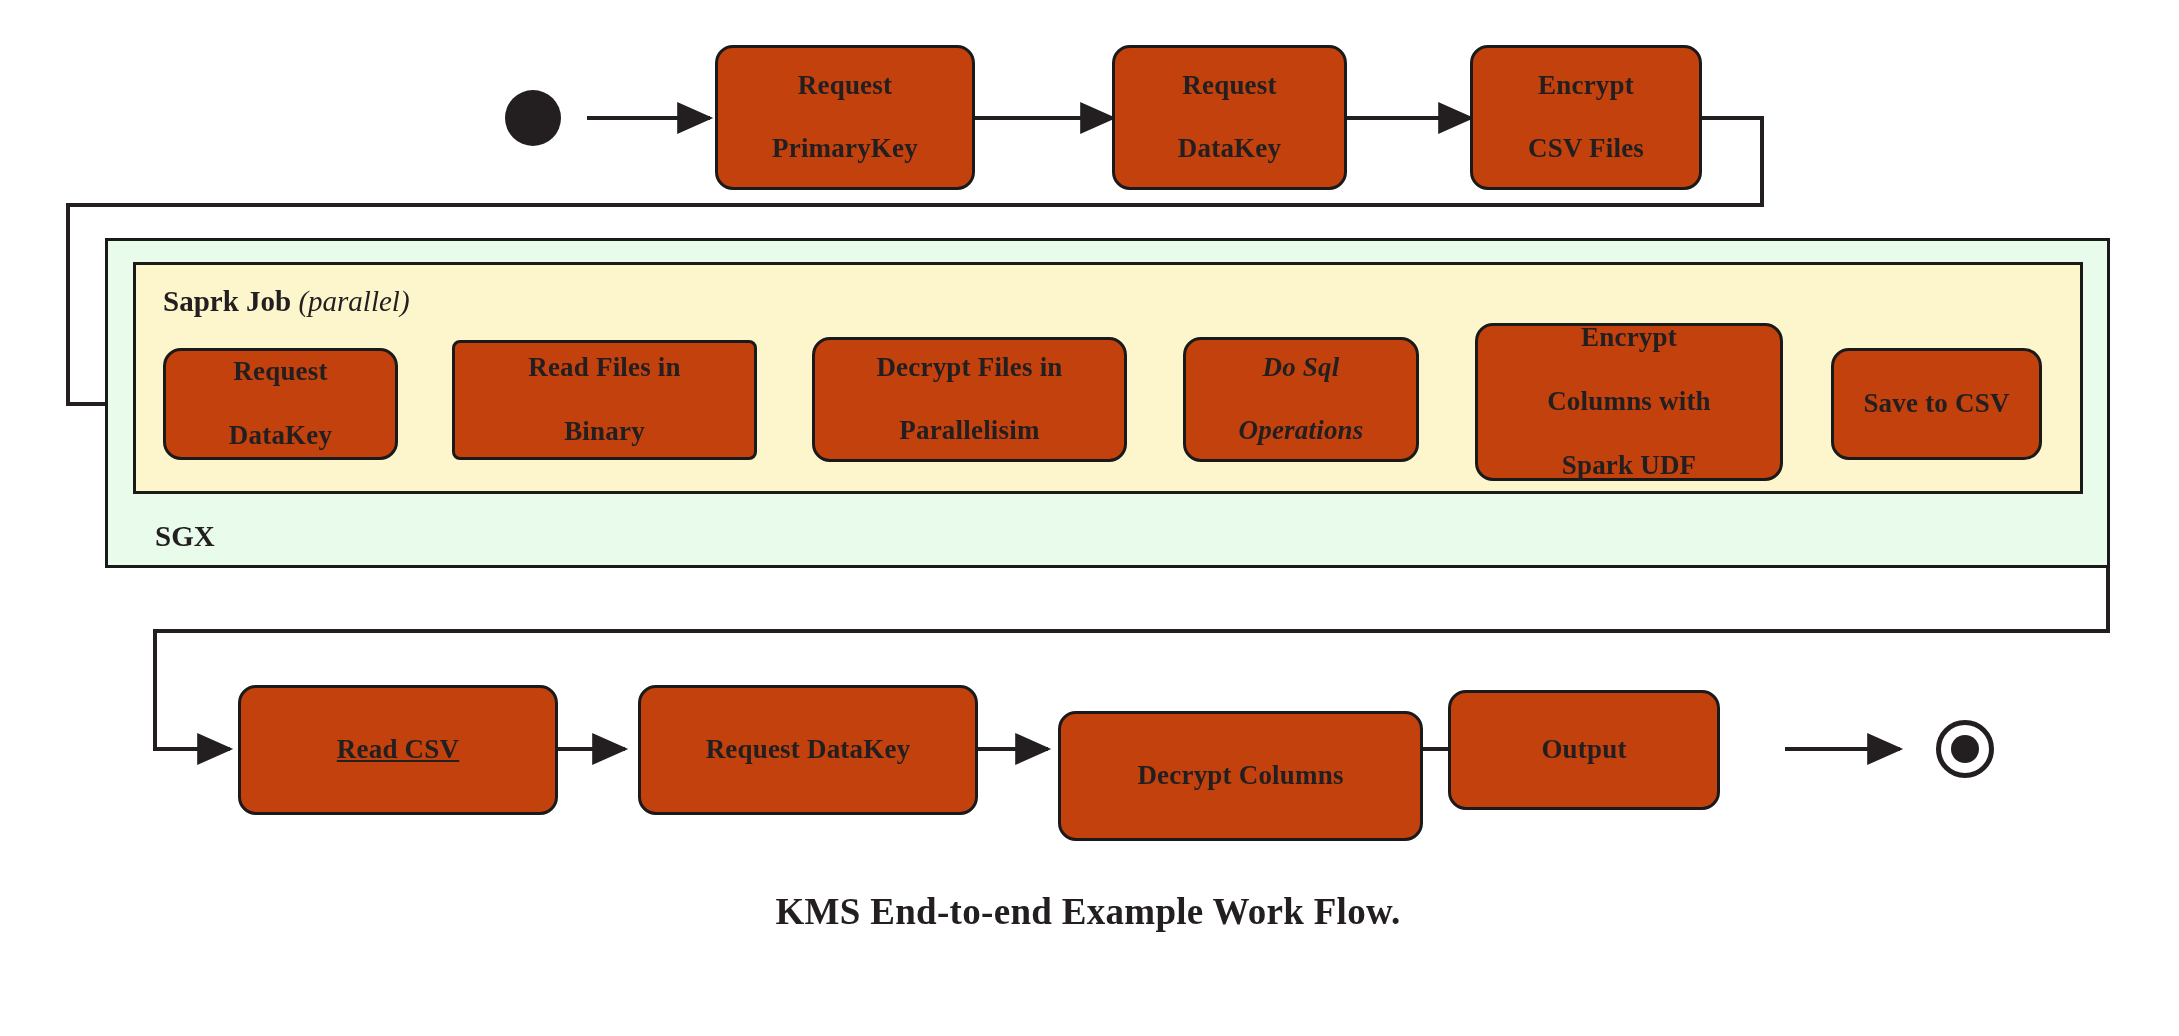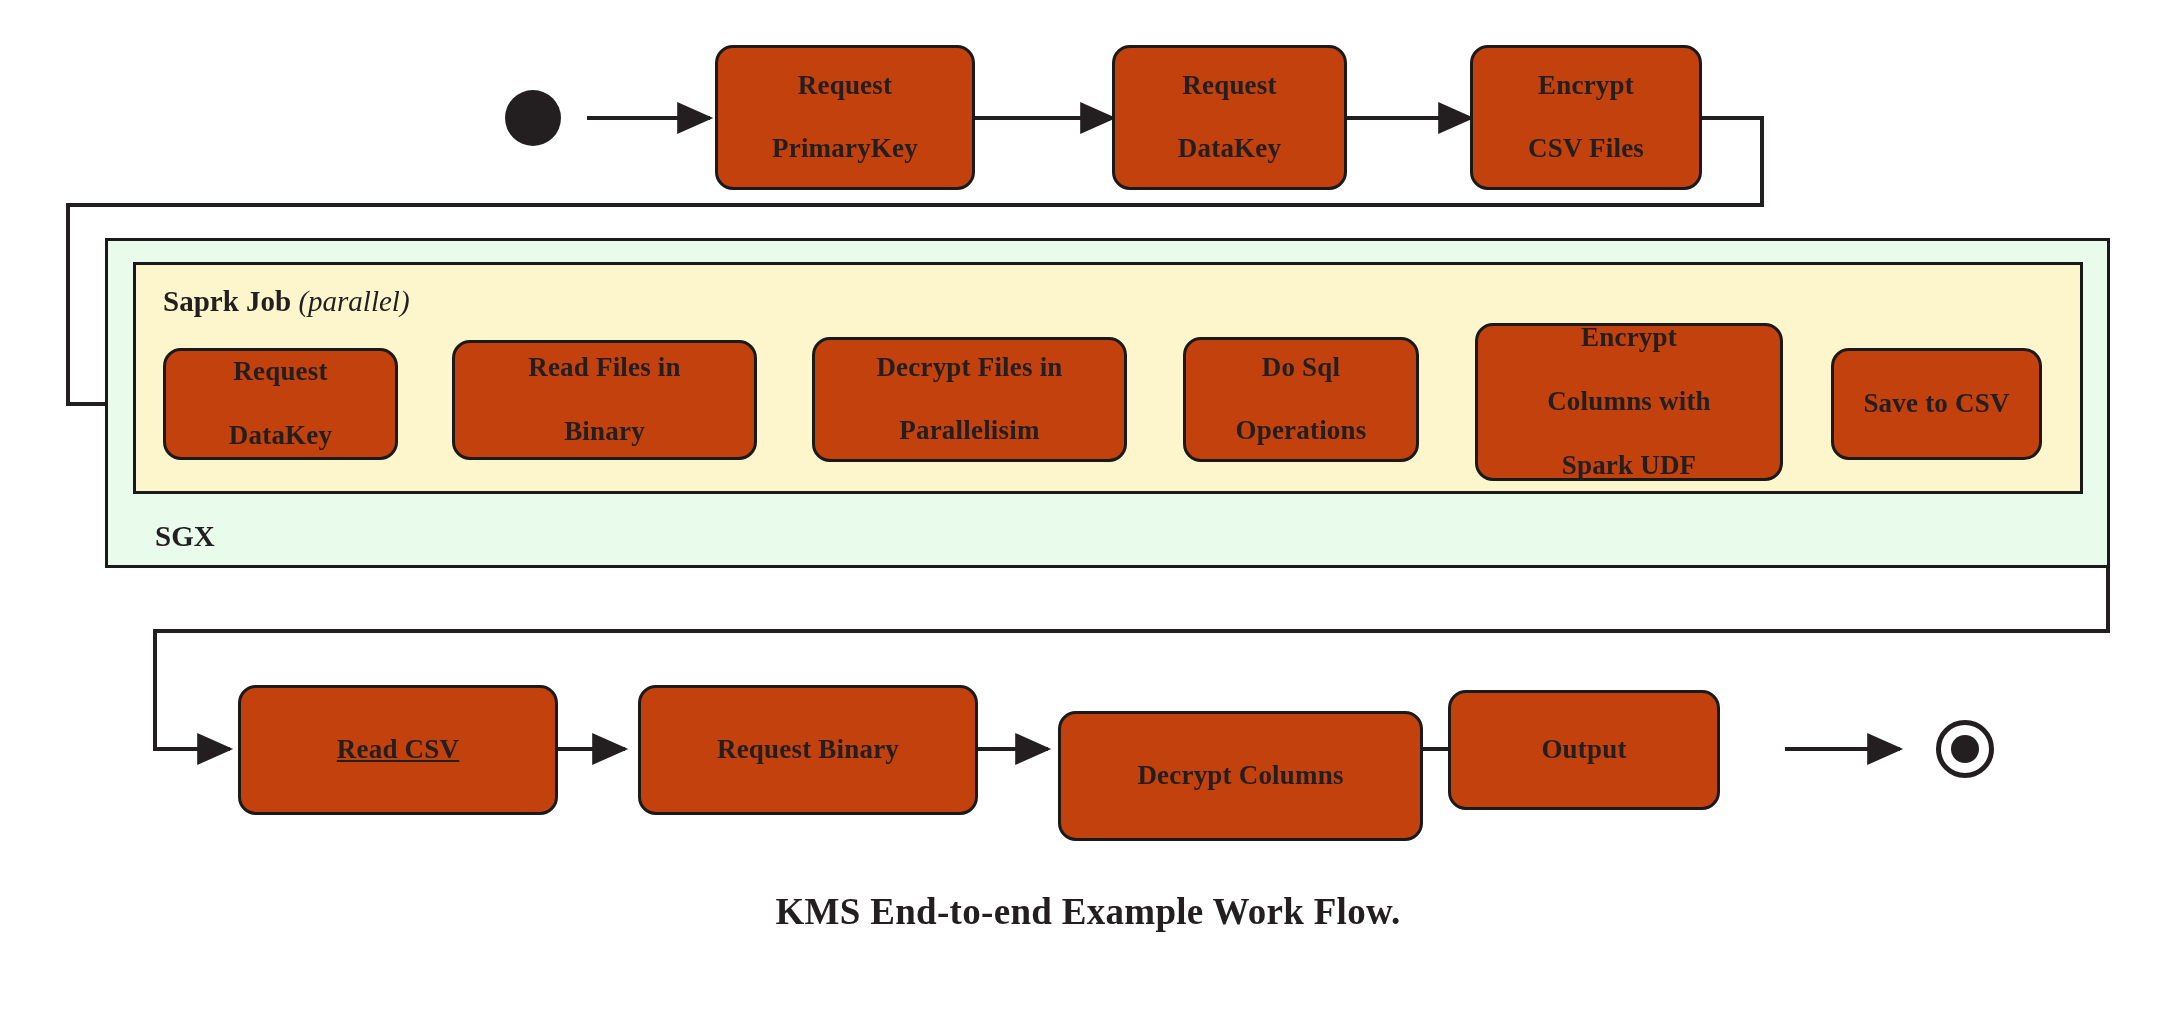--- a/index.html
+++ b/index.html
@@ -164,46 +164,46 @@
   <div class="group-inner" style="left:133px; top:262px; width:1950px; height:232px;"></div>
   <div class="group-label" style="left:163px; top:285px;">
     <span>Saprk Job</span>
     <span class="ital">(parallel)</span>
   </div>
 
   <div class="node" style="left:163px; top:348px; width:235px; height:112px;">
     <span><span>Request</span><br><span>DataKey</span></span>
   </div>
 
-  <div class="node" style="left:452px; top:340px; width:305px; height:120px;">
+  <div class="node" style="left:452px; top:340px; width:305px; height:120px;border-radius:8px;">
     <span><span>Read Files in</span><br><span>Binary</span></span>
   </div>
 
   <div class="node" style="left:812px; top:337px; width:315px; height:125px;">
     <span><span>Decrypt Files in</span><br><span>Parallelisim</span></span>
   </div>
 
-  <div class="node" style="left:1183px; top:337px; width:236px; height:125px;">
+  <div class="node" style="left:1183px; top:337px; width:236px; height:125px;font-style:italic;">
     <span><span>Do Sql</span><br><span>Operations</span></span>
   </div>
 
   <div class="node" style="left:1475px; top:323px; width:308px; height:158px;">
     <span><span>Encrypt</span><br><span>Columns with</span><br><span>Spark UDF</span></span>
   </div>
 
   <div class="node" style="left:1831px; top:348px; width:211px; height:112px;">
     <span>Save to CSV</span>
   </div>
 
   <div class="node" style="left:238px; top:685px; width:320px; height:130px;text-decoration:underline;">
     <span>Read CSV</span>
   </div>
 
   <div class="node" style="left:638px; top:685px; width:340px; height:130px;">
-    <span>Request Binary</span>
+    <span>Request DataKey</span>
   </div>
 
   <div class="node" style="left:1058px; top:711px; width:365px; height:130px;">
     <span>Decrypt Columns</span>
   </div>
 
   <div class="node" style="left:1448px; top:690px; width:272px; height:120px;">
     <span>Output</span>
   </div>
 

